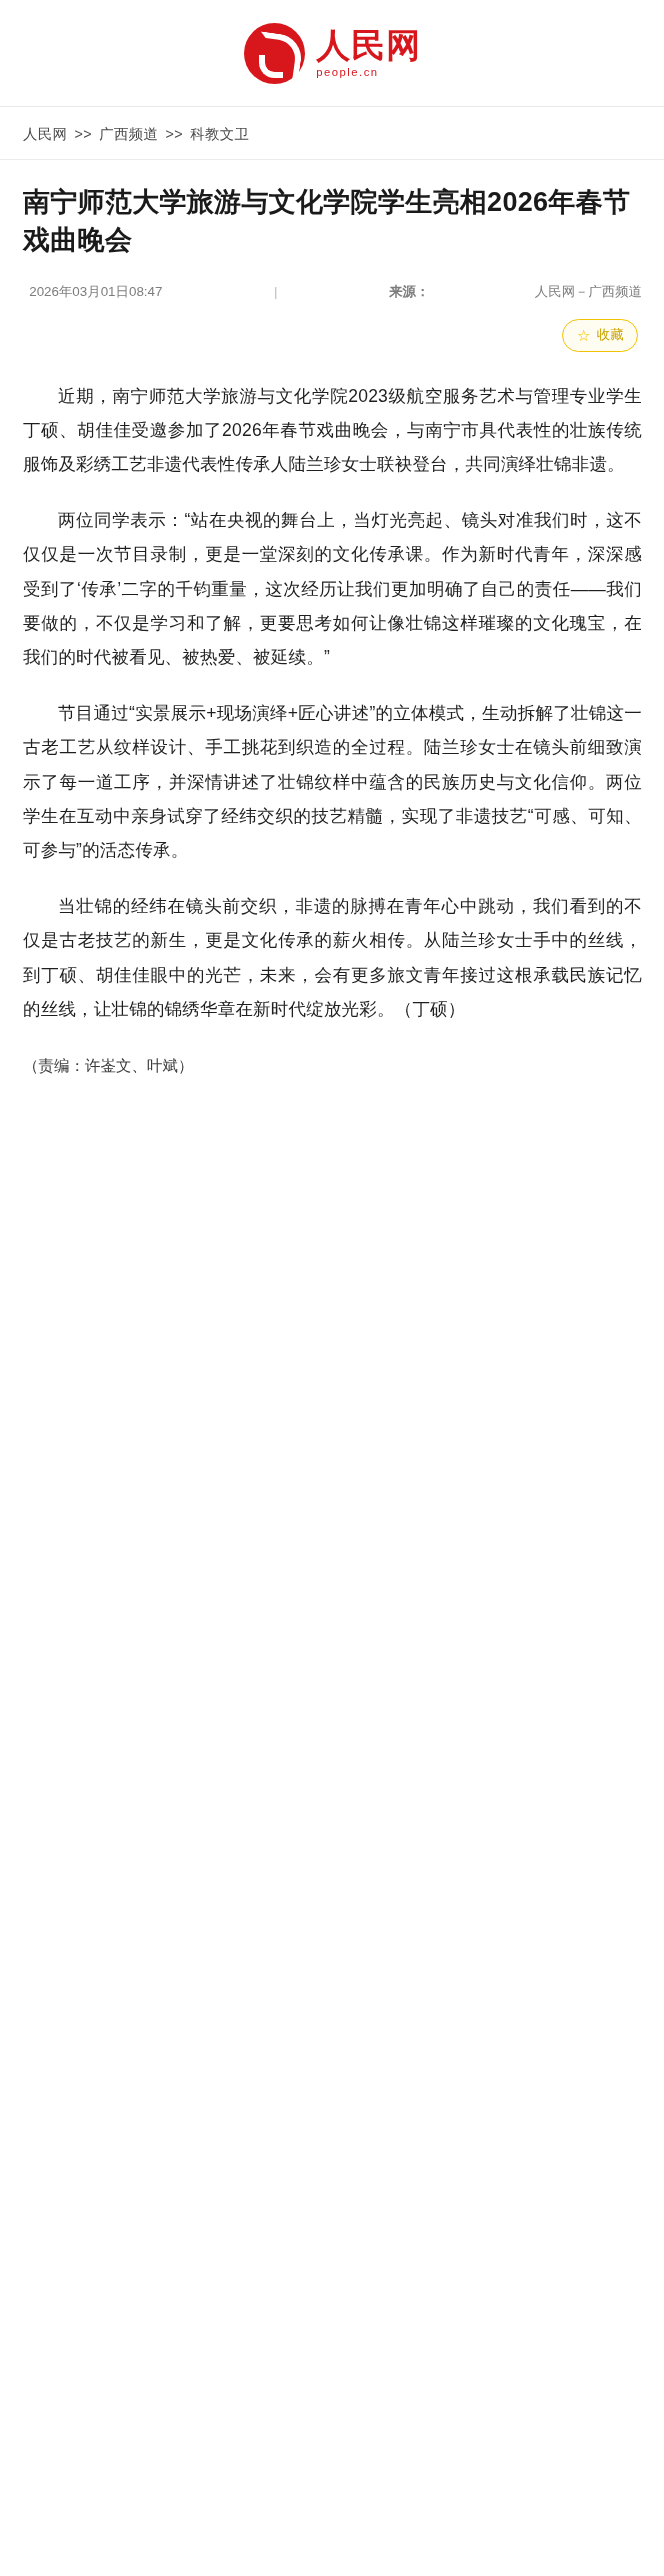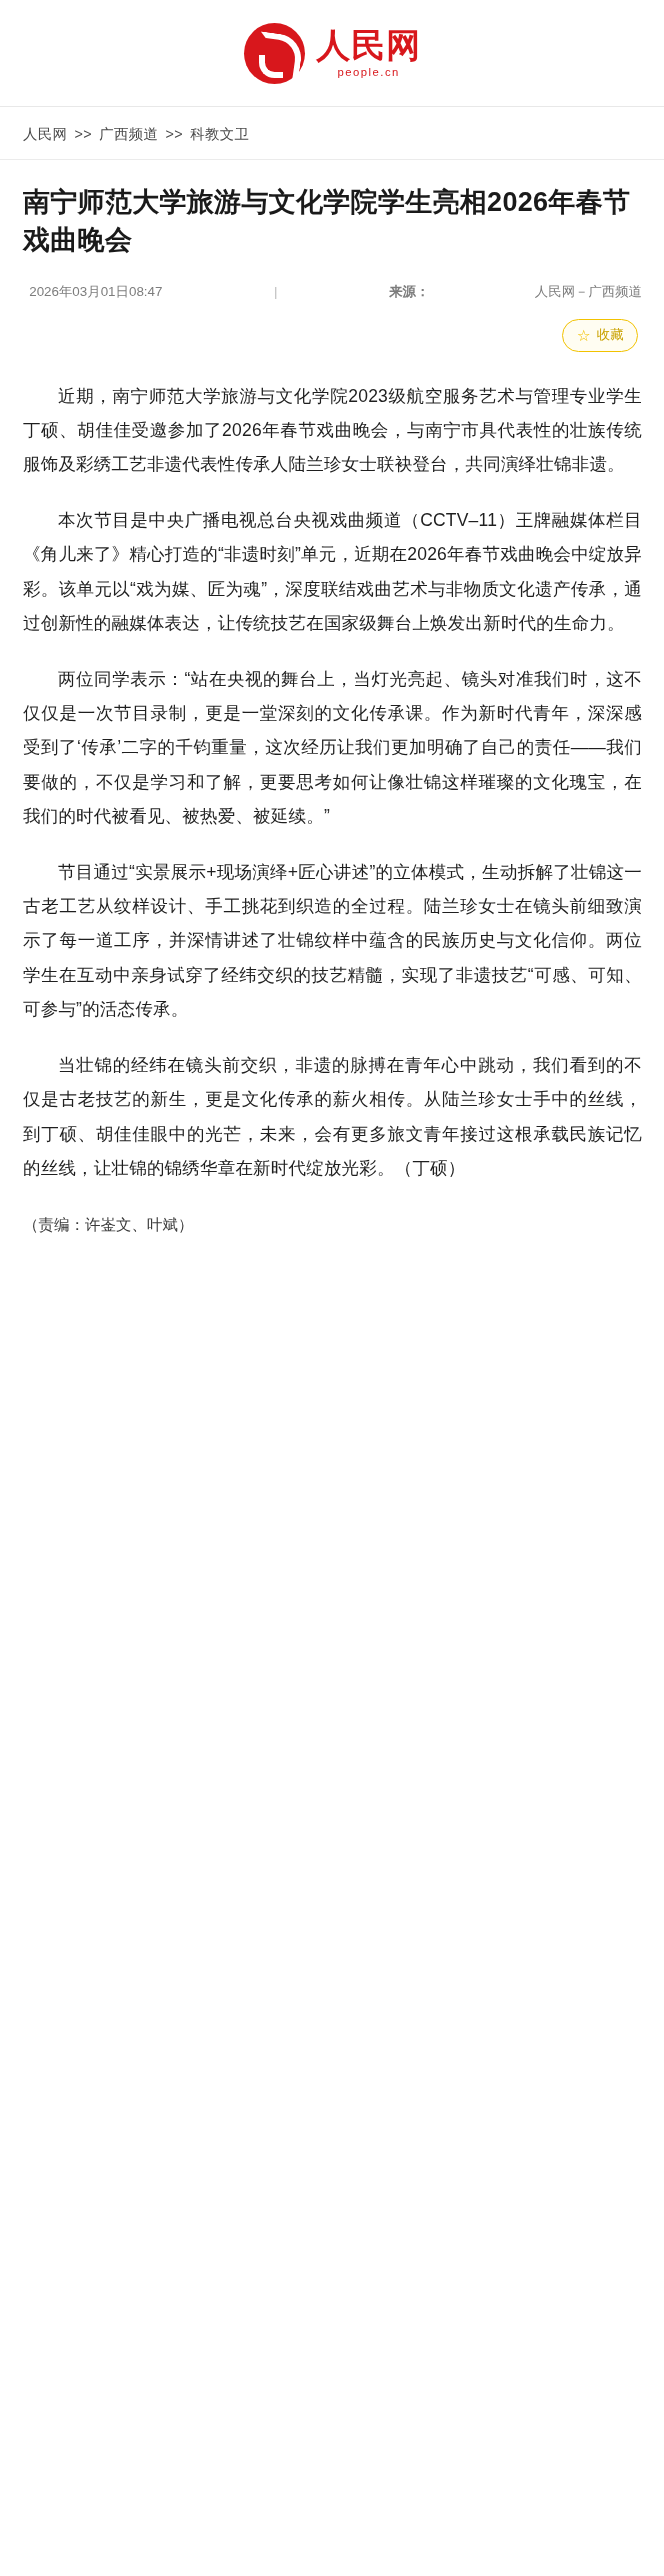--- a/index.html
+++ b/index.html
@@ -78,21 +78,21 @@
     font-weight: bold;
     color: #d8171c;
     letter-spacing: 1px;
     font-family: "DejaVu Sans", "Liberation Sans", sans-serif;
   }
   .logo-en {
     font-size: 11.3px;
     color: #d8171c;
     letter-spacing: 1.5px;
     margin-top: 5.2px;
-    text-align: center;
+    text-align: left;
   }
 
   
   .breadcrumb {
     padding: 17.5px 23px 15.5px 23px;
     font-size: 14.4px;
     color: #4a4a4a;
     border-bottom: 0.5px solid #ebebeb;
     letter-spacing: 0.3px;
   }
@@ -218,21 +218,20 @@
 
     <div class="fav-row">
       <div class="fav-btn">
         <span class="star-icon">☆</span>
         <span>收藏</span>
       </div>
     </div>
 
     <div class="body-text">
       <p>近期，南宁师范大学旅游与文化学院2023级航空服务艺术与管理专业学生丁硕、胡佳佳受邀参加了2026年春节戏曲晚会，与南宁市具代表性的壮族传统服饰及彩绣工艺非遗代表性传承人陆兰珍女士联袂登台，共同演绎壮锦非遗。</p>
-      <p>本次节目是中央广播电视总台央视戏曲频道（CCTV–11）王牌融媒体栏目《角儿来了》精心打造的“非遗时刻”单元，近期在2026年春节戏曲晚会中绽放异彩。该单元以“戏为媒、匠为魂”，深度联结戏曲艺术与非物质文化遗产传承，通过创新性的融媒体表达，让传统技艺在国家级舞台上焕发出新时代的生命力。</p>
       <p>两位同学表示：“站在央视的舞台上，当灯光亮起、镜头对准我们时，这不仅仅是一次节目录制，更是一堂深刻的文化传承课。作为新时代青年，深深感受到了‘传承’二字的千钧重量，这次经历让我们更加明确了自己的责任——我们要做的，不仅是学习和了解，更要思考如何让像壮锦这样璀璨的文化瑰宝，在我们的时代被看见、被热爱、被延续。”</p>
       <p>节目通过“实景展示+现场演绎+匠心讲述”的立体模式，生动拆解了壮锦这一古老工艺从纹样设计、手工挑花到织造的全过程。陆兰珍女士在镜头前细致演示了每一道工序，并深情讲述了壮锦纹样中蕴含的民族历史与文化信仰。两位学生在互动中亲身试穿了经纬交织的技艺精髓，实现了非遗技艺“可感、可知、可参与”的活态传承。</p>
       <p>当壮锦的经纬在镜头前交织，非遗的脉搏在青年心中跳动，我们看到的不仅是古老技艺的新生，更是文化传承的薪火相传。从陆兰珍女士手中的丝线，到丁硕、胡佳佳眼中的光芒，未来，会有更多旅文青年接过这根承载民族记忆的丝线，让壮锦的锦绣华章在新时代绽放光彩。（丁硕）</p>
     </div>
 
     <div class="editor-line">（责编：许崟文、叶斌）</div>
     <div class="bottom-pad"></div>
 
   </div>
 </div>

